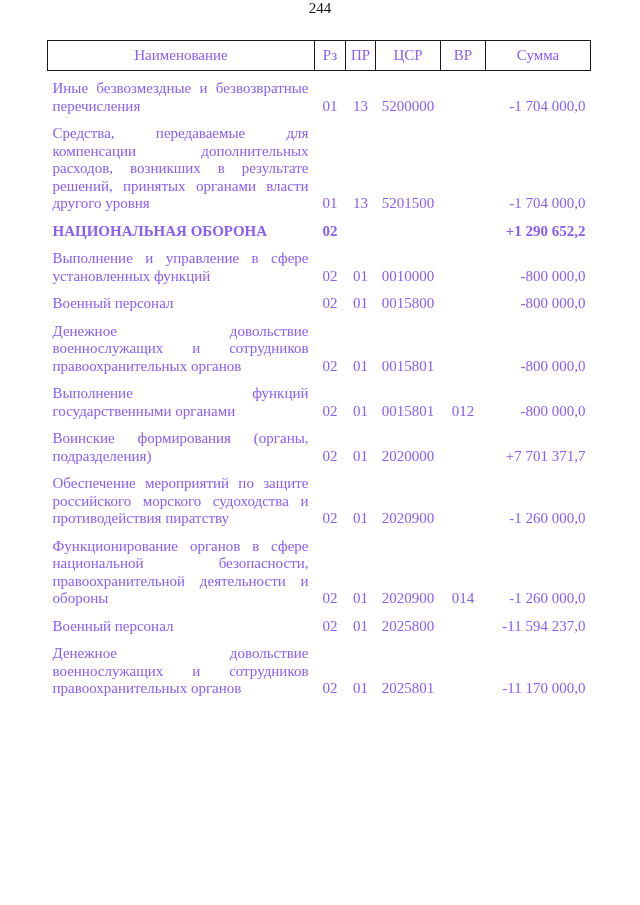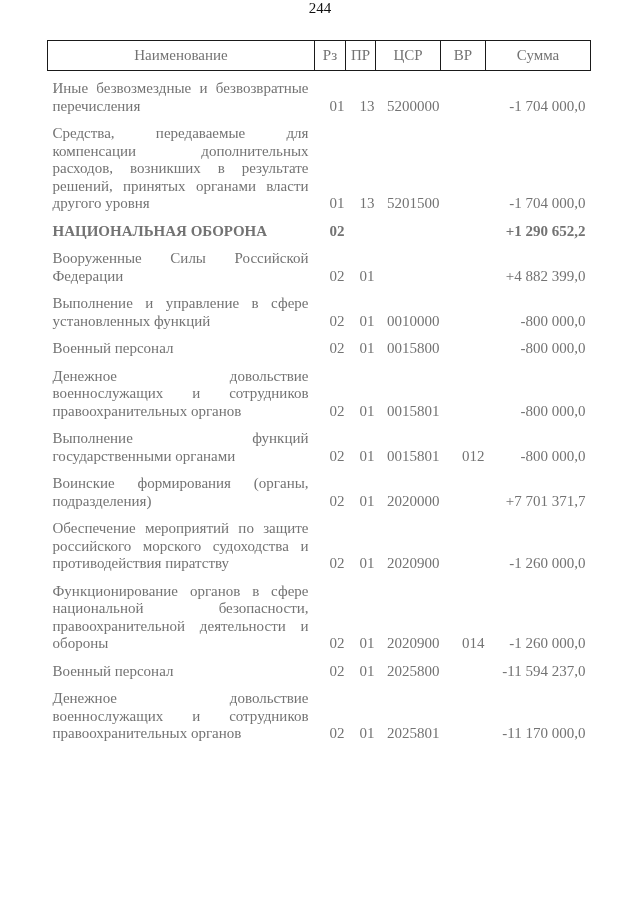--- a/index.html
+++ b/index.html
@@ -21,21 +21,21 @@
     font-size: 15px;
     line-height: 17px;
     color: #111111;
   }
   table.budget {
     border-collapse: collapse;
     table-layout: fixed;
     width: 543px;
     margin: 23px 0 0 47px;
     font-size: 15px;
-    color: #737373;
+    color: #8b5cf6;
   }
   col.c-name { width: 267px; }
   col.c-rz   { width: 31px; }
   col.c-pr   { width: 30px; }
   col.c-csr  { width: 65px; }
   col.c-vr   { width: 45px; }
   col.c-sum  { width: 105px; }
 
   th {
     border: 1.5px solid #1a1a1a;
@@ -51,21 +51,21 @@
     padding-top: 9px;
     line-height: 17.5px;
     font-size: 15px;
   }
   td.name {
     text-align: justify;
     text-align-last: left;
     padding-left: 5px;
     padding-right: 6px;
   }
-  td.code { text-align: right; }
+  td.code { text-align: center; }
   td.sum  { text-align: right; padding-right: 5px; white-space: nowrap; }
   tr.bold-row td { font-weight: bold; margin-left: 48px; }
 </style>
 </head>
 <body>
 
 <div class="page">
 
   <div class="page-number">244</div>
 
@@ -105,28 +105,20 @@
         <td class="code"></td>
         <td class="sum">-1 704 000,0</td>
       </tr>
       <tr class="bold-row">
         <td class="name">НАЦИОНАЛЬНАЯ ОБОРОНА</td>
         <td class="code">02</td>
         <td class="code"></td>
         <td class="code"></td>
         <td class="code"></td>
         <td class="sum">+1 290 652,2</td>
-      </tr>
-      <tr>
-        <td class="name">Вооруженные Силы Российской Федерации</td>
-        <td class="code">02</td>
-        <td class="code">01</td>
-        <td class="code"></td>
-        <td class="code"></td>
-        <td class="sum">+4 882 399,0</td>
       </tr>
       <tr>
         <td class="name">Выполнение и управление в сфере установленных функций</td>
         <td class="code">02</td>
         <td class="code">01</td>
         <td class="code">0010000</td>
         <td class="code"></td>
         <td class="sum">-800 000,0</td>
       </tr>
       <tr>

